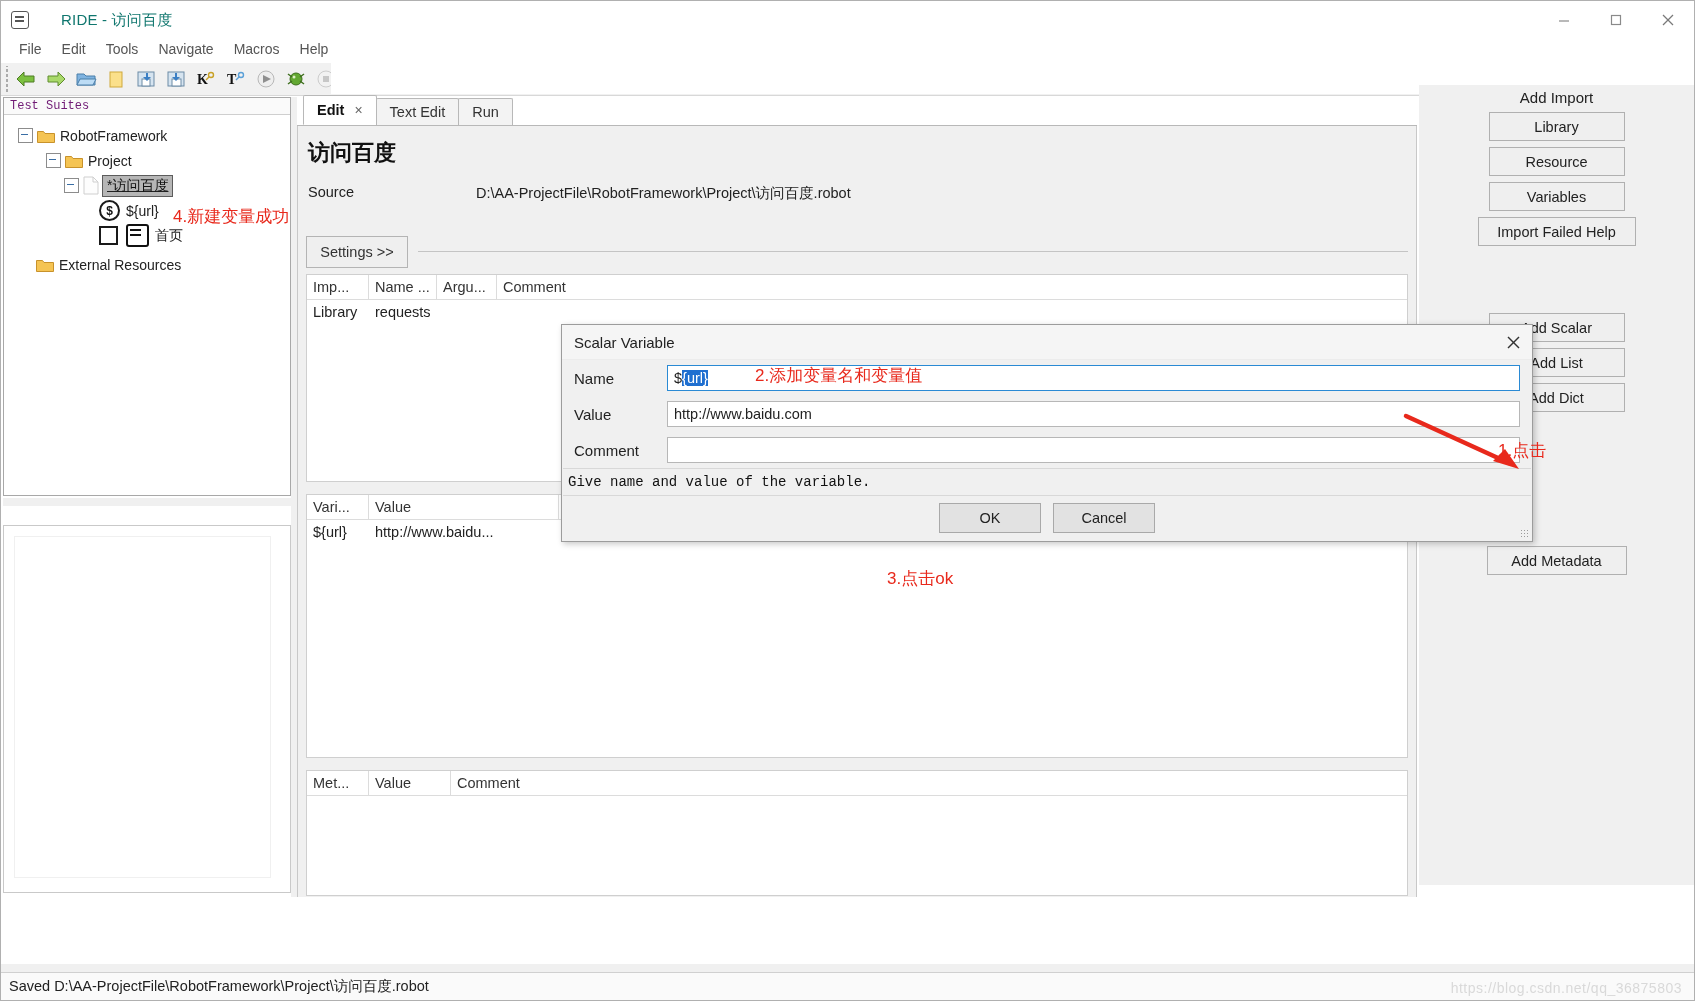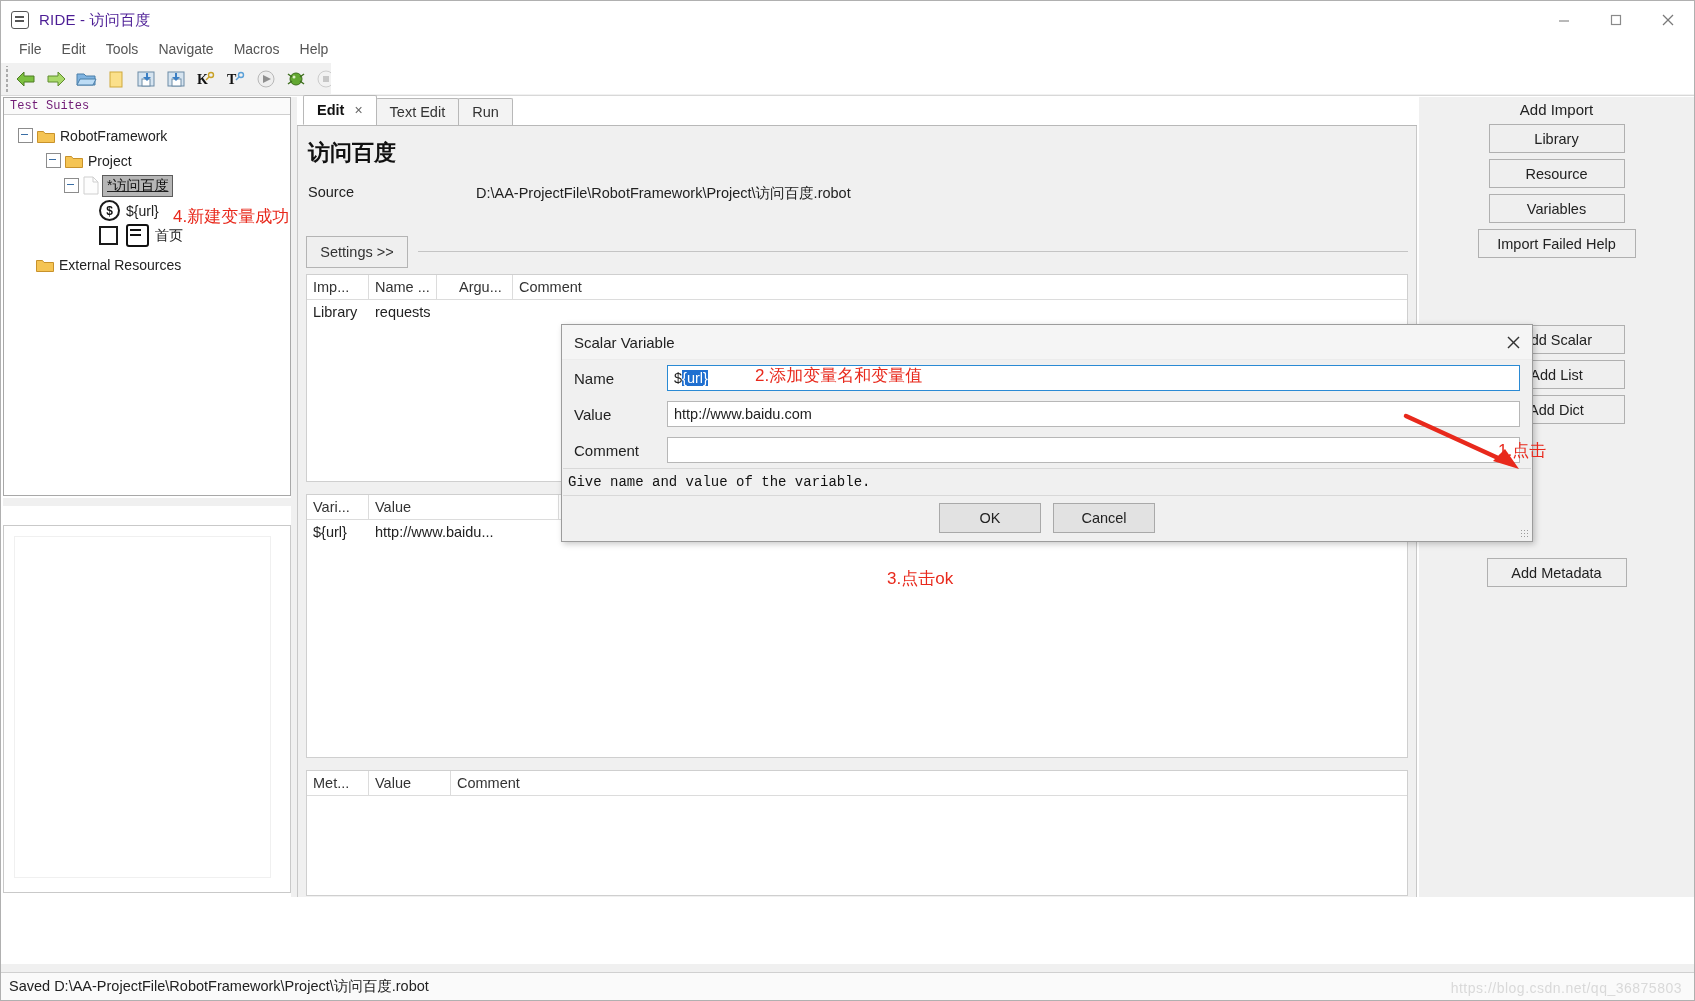--- a/index.html
+++ b/index.html
@@ -31,21 +31,21 @@
     border: 1.6px solid #555; border-radius: 3px;
     position: relative; box-sizing: border-box;
     background: #fff;
   }
   .titlebar-icon::before {
     content: ""; position: absolute; left: 3px; top: 4px;
     width: 9px; height: 2px; background: #555;
     box-shadow: 0 4px 0 0 #555;
   }
   .titlebar-text {
-    font-size: 15px; color: #4c1d95; letter-spacing: .2px;
+    font-size: 15px; color: #0f766e; letter-spacing: .2px; margin-left: 22px;
   }
   .win-controls {
     position: absolute; right: 0; top: 0; height: 38px;
     display: flex; align-items: center;
   }
   .win-btn {
     width: 52px; height: 38px;
     display: flex; align-items: center; justify-content: center;
     color: #8a8a8a; font-size: 17px;
   }
@@ -239,33 +239,33 @@
     border-right: 1px solid #dcdcdc; box-sizing: border-box;
     display:flex; align-items:center;
   }
   .grid-row { display: flex; height: 24px; }
   .grid-row .cell {
     font-size: 14.5px; color: #222; padding: 2px 6px; box-sizing: border-box;
     display:flex;align-items:center;
   }
   .c-w1 { width: 62px; }
   .c-w2 { width: 68px; }
-  .c-w3 { width: 60px; margin-left: 16px; }
+  .c-w3 { width: 60px; }
   .c-w4 { flex: 1; border-right: none !important; }
   .c-v1 { width: 62px; }
   .c-v2 { width: 190px; }
   .c-v3 { flex: 1; border-right:none !important; }
 
   #import-grid { top: 148px; height: 208px; }
   #vars-grid   { top: 368px; height: 264px; }
   #meta-grid   { top: 644px; height: 126px; }
 
   
   .rightcol {
-    position: absolute; left: 1418px; top: 96px;
+    position: absolute; left: 1418px; top: 84px;
     width: 275px; height: 800px; background: #f0f0f0;
   }
   .rc-label {
     text-align: center; font-size: 15px; color: #222; margin-top: 4px;
   }
   .rc-btn {
     display: block; margin: 6px auto 0 auto;
     width: 134px; height: 27px;
     background: #efefef; border: 1px solid #b0b0b0;
     font-size: 14.5px; color: #222;

